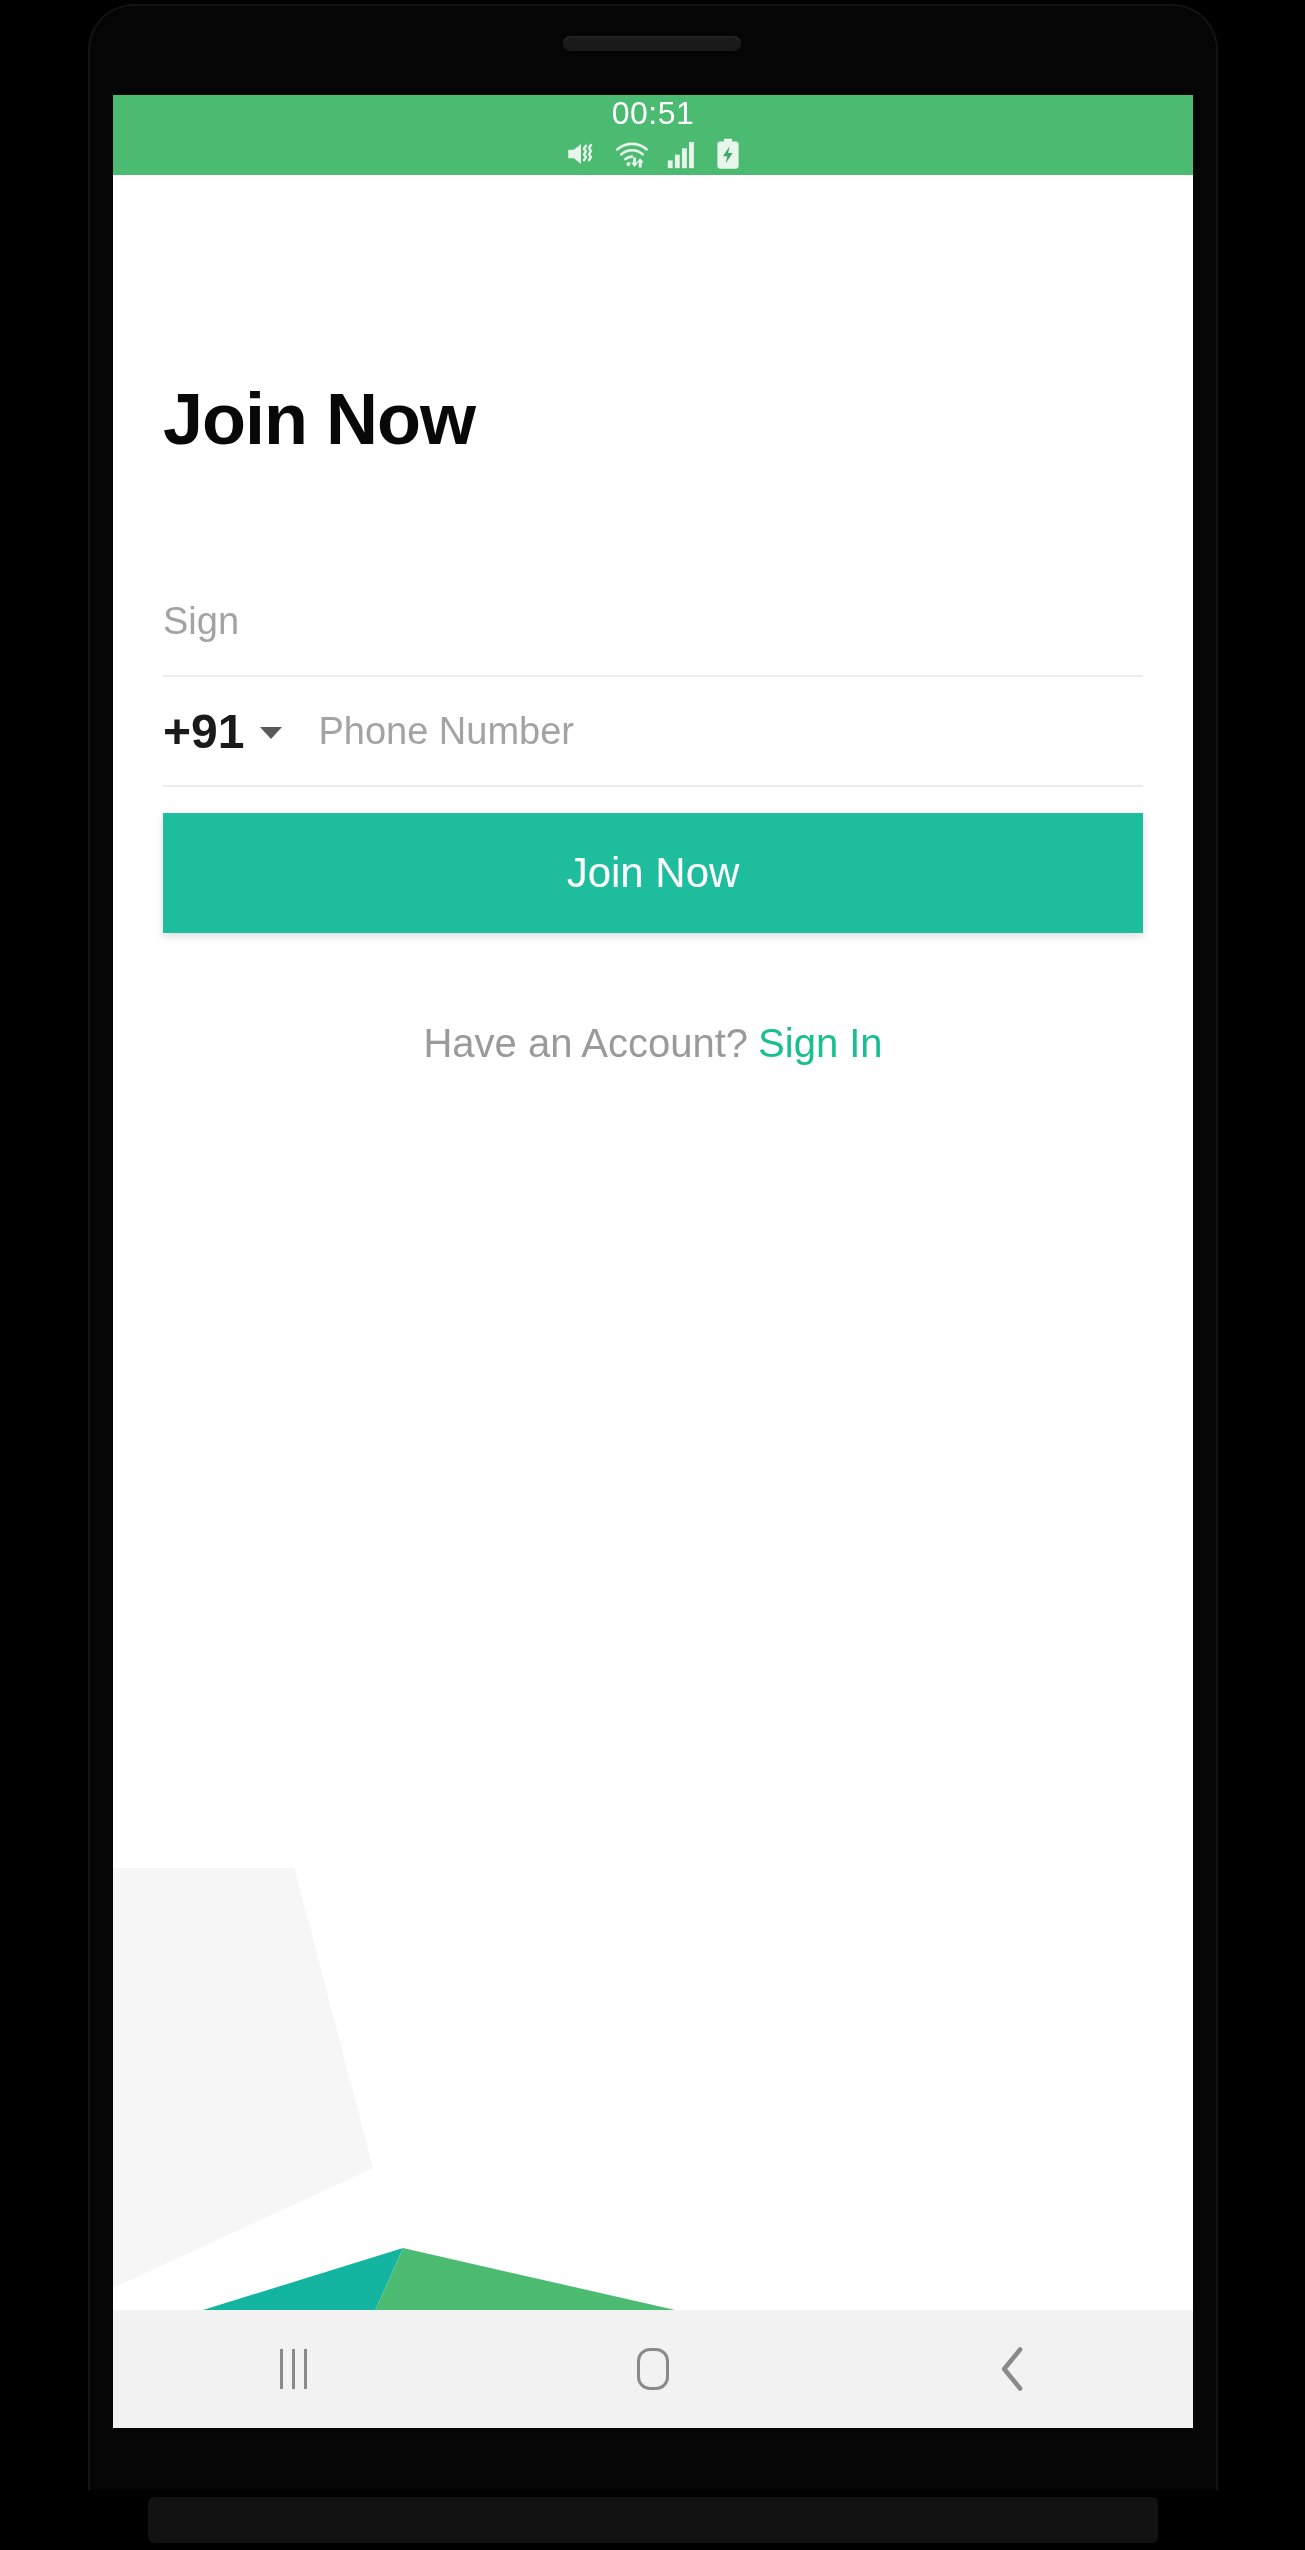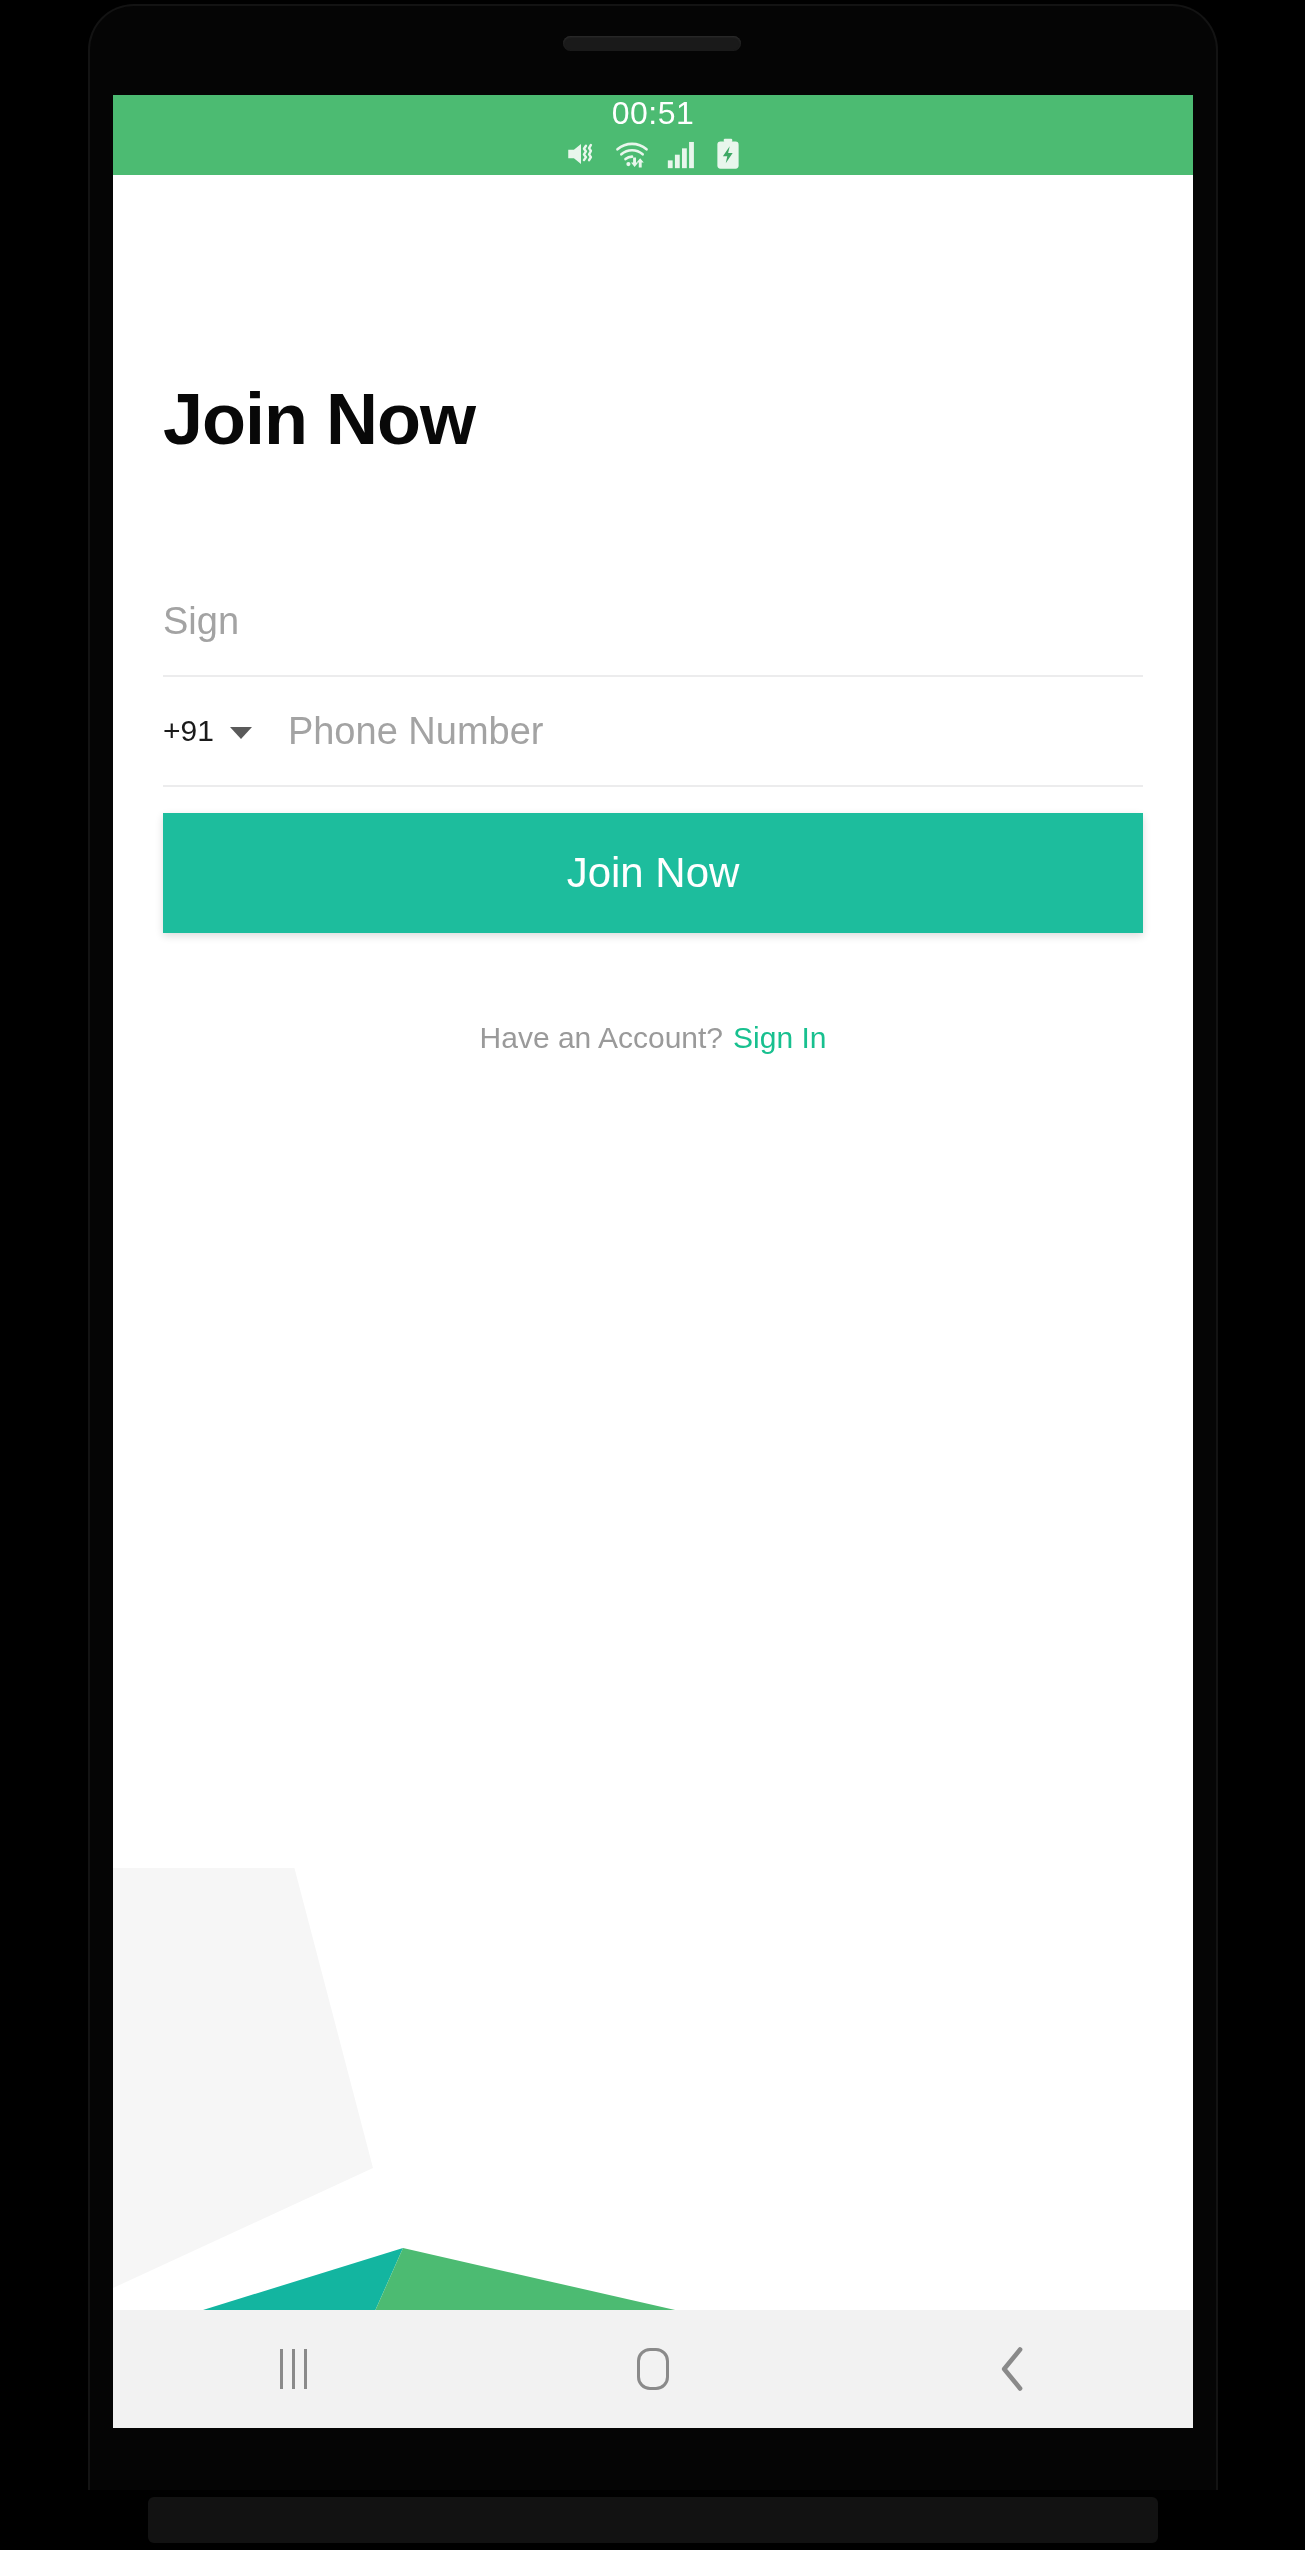--- a/index.html
+++ b/index.html
@@ -129,24 +129,24 @@
     border-bottom: 2px solid #ececed;
     display: flex;
     align-items: center;
   }
   .field-placeholder {
     font-size: 38px;
     color: #a3a3a3;
     font-family: "Liberation Sans", sans-serif;
   }
   .country-code {
-    font-size: 30px;
+    font-size: 48px;
     color: #1a1a1a;
     font-family: "Liberation Sans", sans-serif;
-    font-weight: 400;
+    font-weight: 700;
   }
   .caret-down {
     width: 0; height: 0;
     border-left: 11px solid transparent;
     border-right: 11px solid transparent;
     border-top: 12px solid #5a5a5a;
     margin: 4px 0 0 16px;
   }
   .phone-placeholder { margin-left: 36px; }
 
@@ -175,21 +175,21 @@
     box-shadow: 0 3px 8px rgba(0,0,0,0.14);
     cursor: pointer;
     display: flex;
     align-items: center;
     justify-content: center;
   }
 
   #account-row {
     margin-top: 88px;
     text-align: center;
-    font-size: 30px;
+    font-size: 40px;
   }
   #have-account-text { color: #9a9a9a; }
   #signin-link {
     color: #18c08f;
     margin-left: 10px;
     cursor: pointer;
   }
 
   
   #bottom-art {

